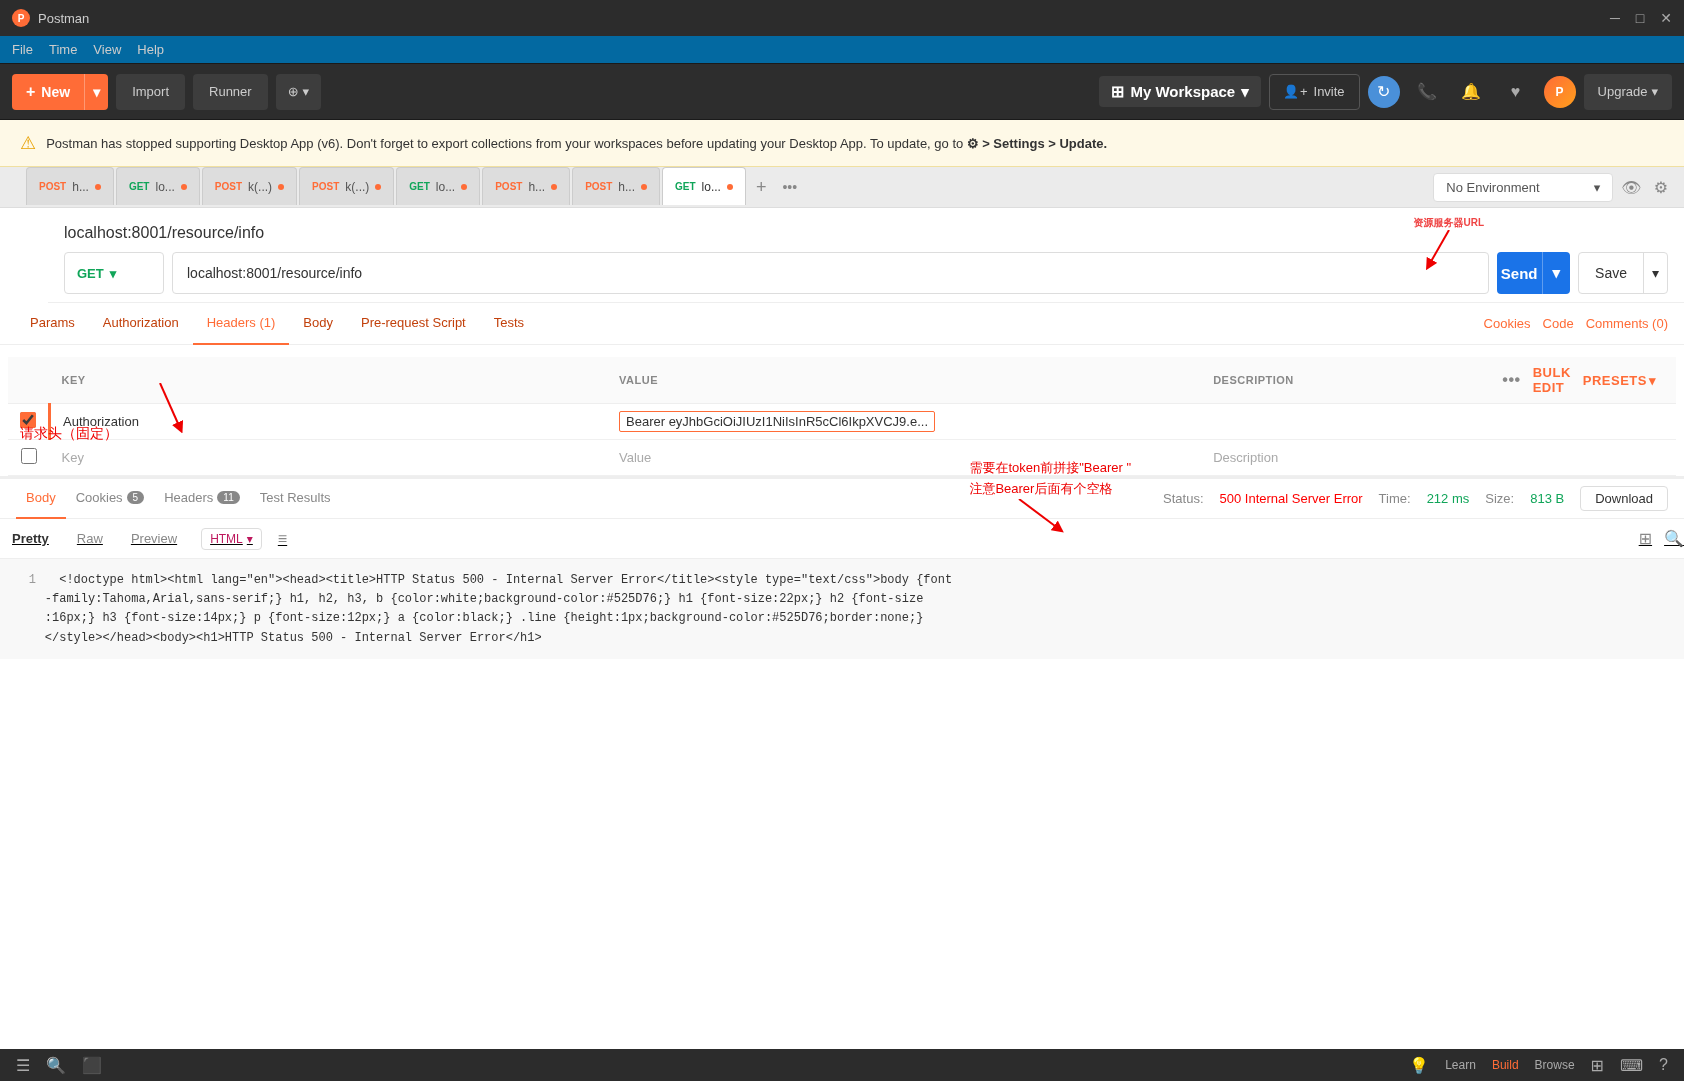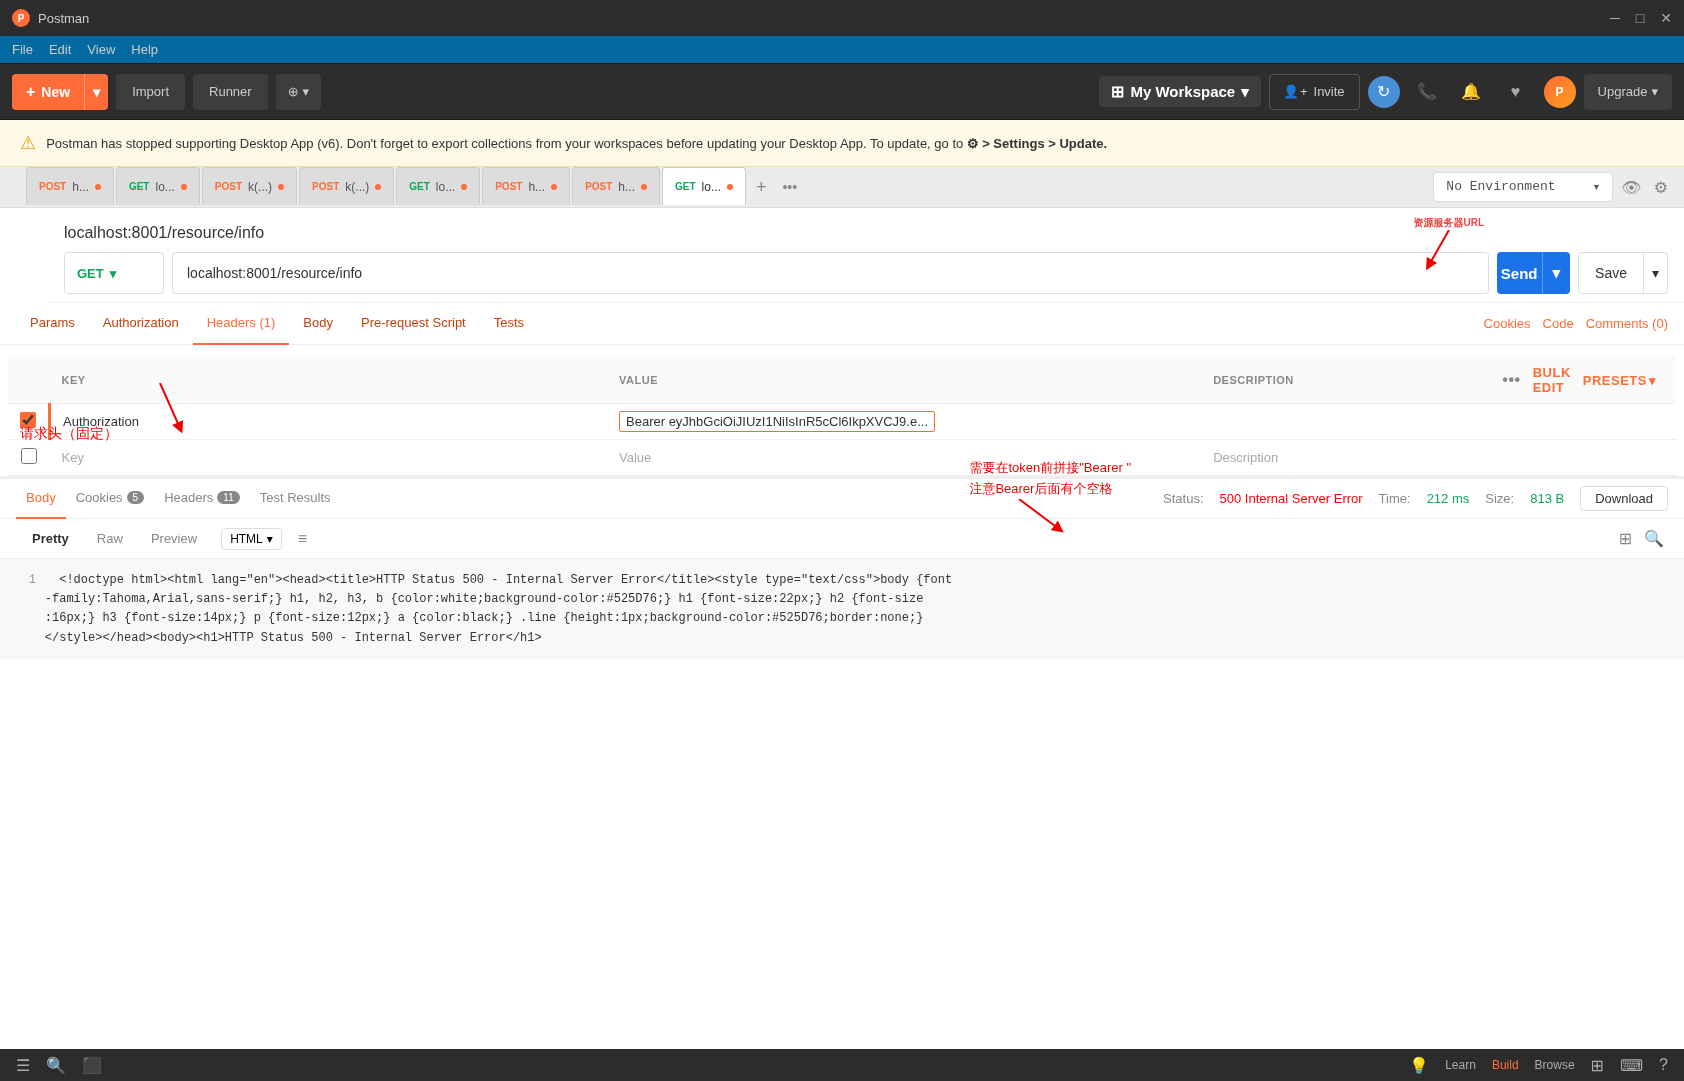--- a/index.html
+++ b/index.html
@@ -361,43 +361,44 @@
     }
     .resp-status { margin-left: auto; display: flex; align-items: center; gap: 16px; font-size: 13px; color: #888; }
     .status-error { color: #f00; }
     .status-time { color: #10a559; }
     .status-size { color: #10a559; }
     
     
     .view-controls {
       display: flex;
       align-items: center;
-      padding: 8px 20px;
+      padding: 8px 0;
       gap: 4px;
       border-bottom: 1px solid #eee;
       background: #fff;
+      text-decoration: underline;
     }
     .view-btn {
       padding: 4px 12px;
       border: none;
       background: transparent;
       cursor: pointer;
       font-size: 13px;
       color: #888;
       border-radius: 3px;
     }
     .view-btn.active { color: #333; font-weight: 600; }
     .format-select {
       display: flex;
       align-items: center;
       border: 1px solid #ddd;
       border-radius: 4px;
       padding: 3px 8px;
       font-size: 12px;
-      color: #000000;
+      color: #be185d;
       cursor: pointer;
       gap: 4px;
       margin-left: 8px;
     }
     .view-right { margin-left: auto; display: flex; gap: 12px; }
     .view-icon-btn { background: transparent; border: none; cursor: pointer; color: #888; font-size: 16px; }
     
     
     .code-content {
       background: #f8f8f8;
@@ -435,21 +436,20 @@
       border-radius: 4px;
       padding: 6px 12px;
       font-size: 13px;
       color: #555;
       background: #fff;
       cursor: pointer;
       display: flex;
       align-items: flex-start;
       gap: 8px;
       min-width: 180px;
-      font-family: Liberation Mono, monospace;
     }
     .env-icon-btn { background: transparent; border: none; cursor: pointer; color: #888; font-size: 16px; padding: 4px; }
     
     
     .bulk-edit-btn { color: #ff6c37; cursor: pointer; font-size: 13px; }
     .presets-btn { color: #ff6c37; cursor: pointer; font-size: 13px; display: flex; align-items: center; gap: 2px; }
     .dots-btn { background: transparent; border: none; cursor: pointer; color: #888; font-size: 16px; }
   </style>
 </head>
 <body>
@@ -461,21 +461,21 @@
   </div>
   <div class="title-bar-controls">
     <span class="title-bar-control">─</span>
     <span class="title-bar-control">□</span>
     <span class="title-bar-control">✕</span>
   </div>
 </div>
 
 <div class="menu-bar">
   <span class="menu-item">File</span>
-  <span class="menu-item">Edit</span>
+  <span class="menu-item">Time</span>
   <span class="menu-item">View</span>
   <span class="menu-item">Help</span>
 </div>
 
 <div class="toolbar">
   <button class="btn-new">
     <span class="btn-new-main">
       <span style="font-size:16px; font-weight:bold;">+</span>
       <span>New</span>
     </span>

